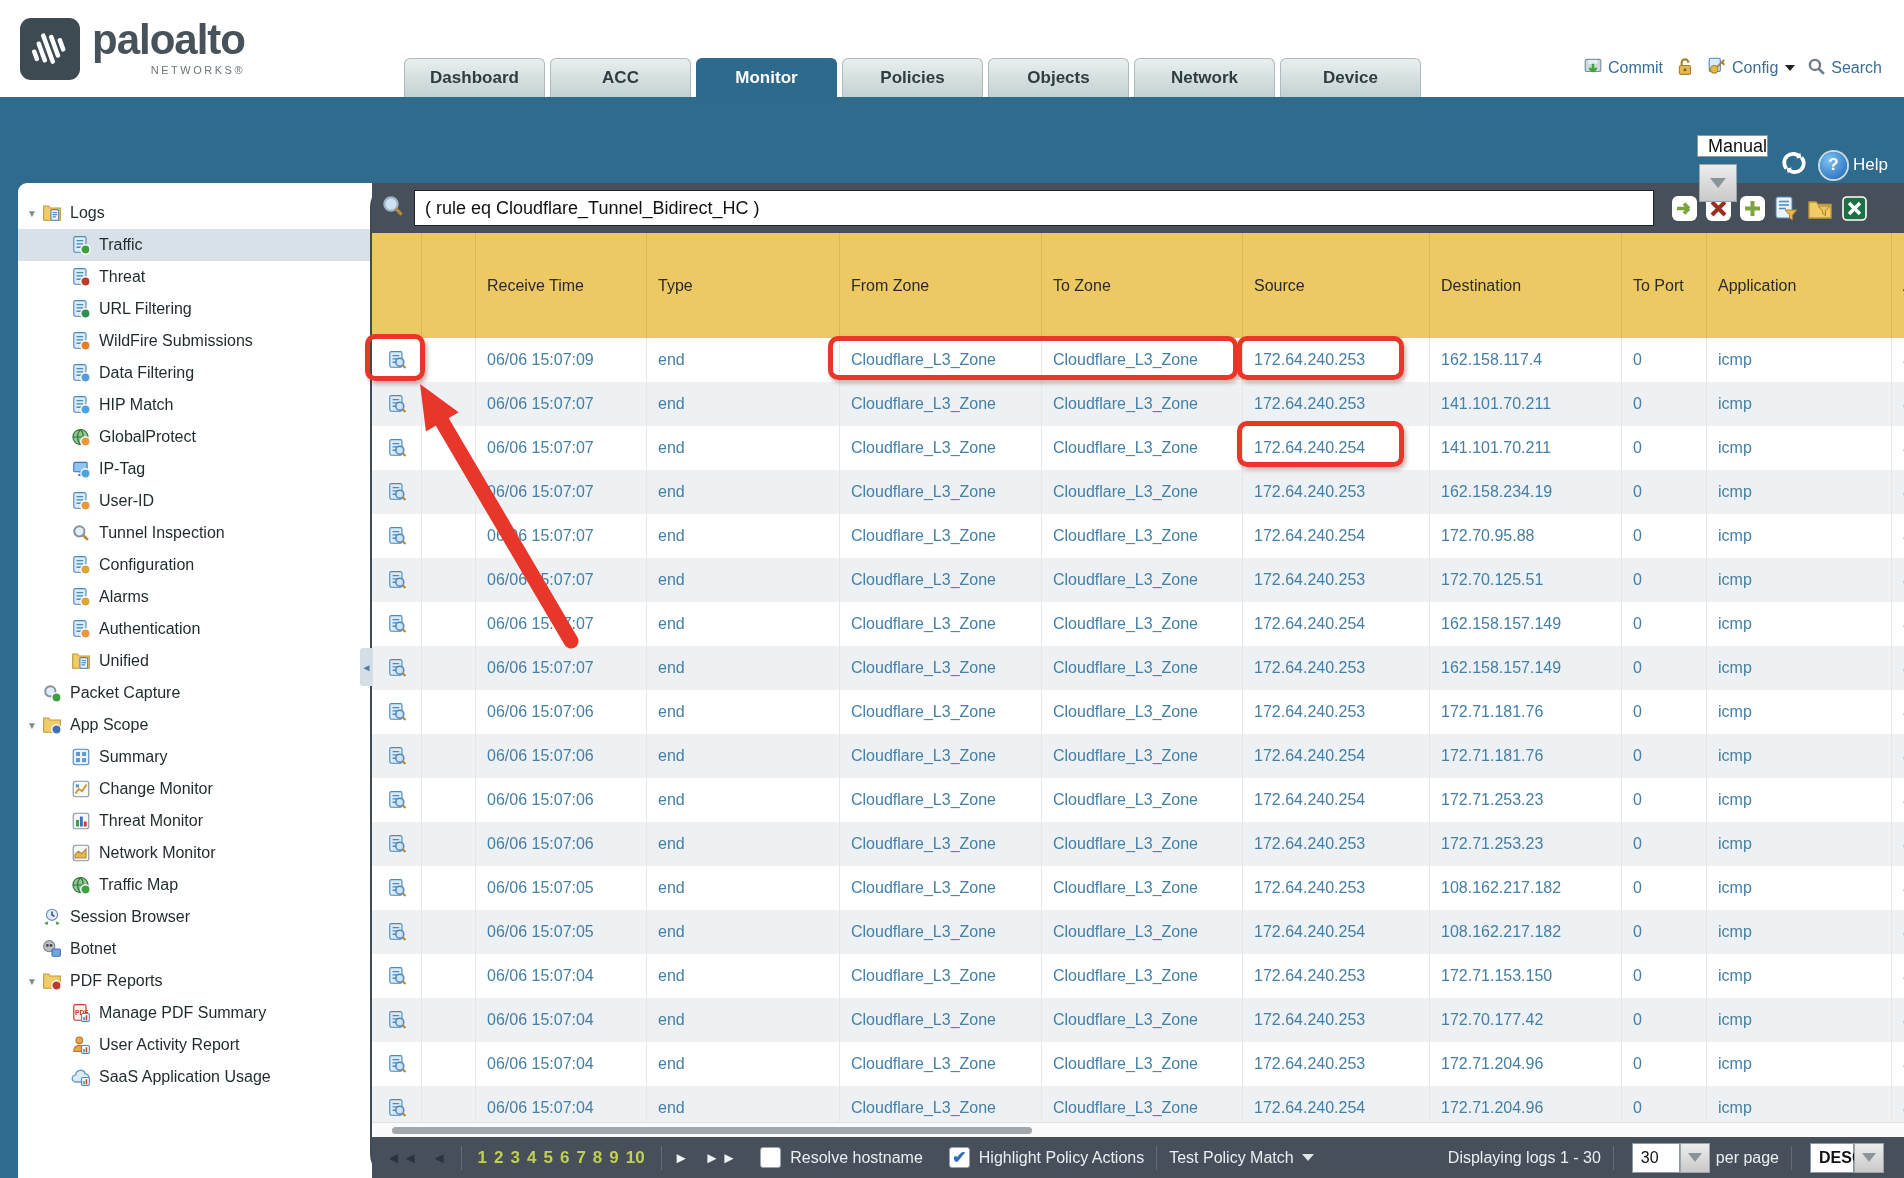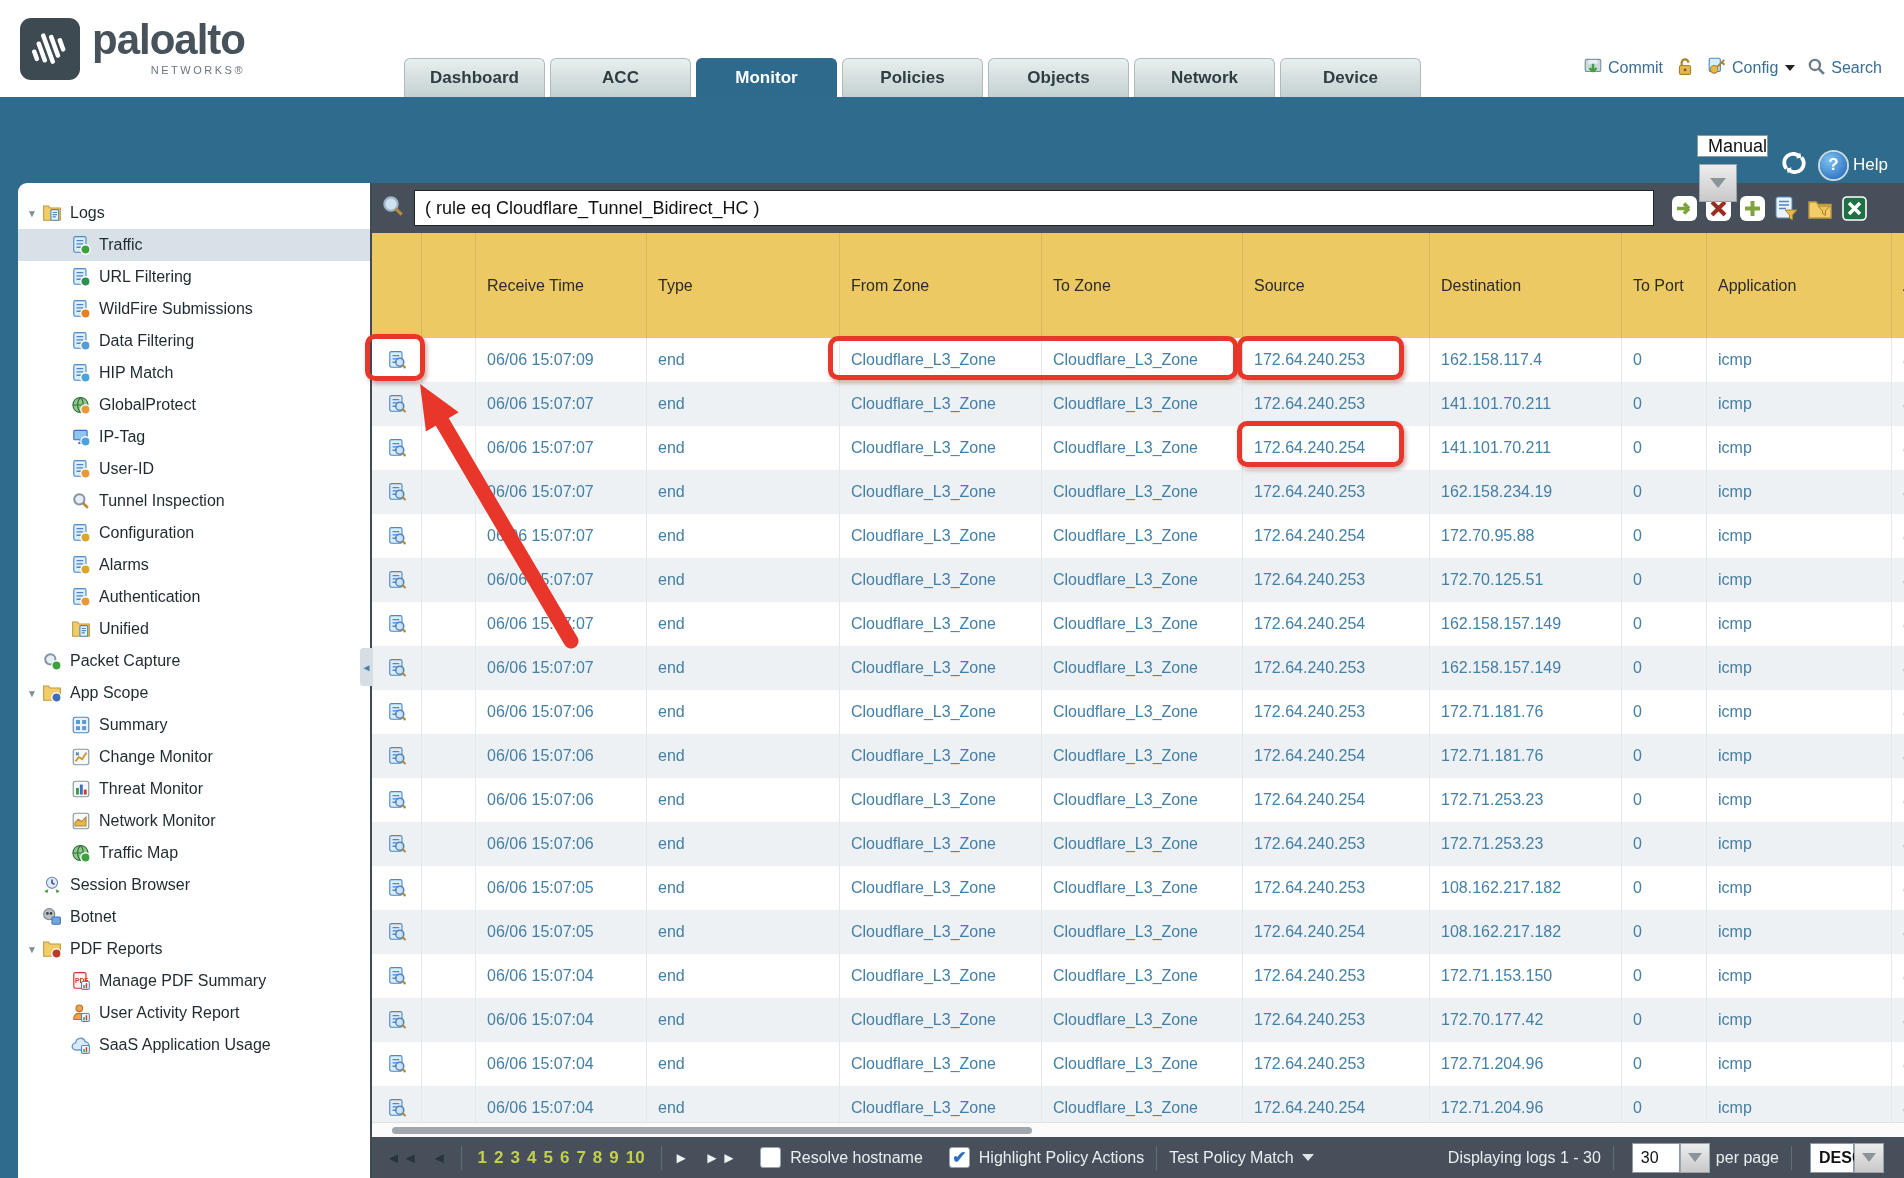--- a/index.html
+++ b/index.html
@@ -42,21 +42,21 @@
   .side-panel { position:absolute; left:18px; top:0; right:0; bottom:0; background:#fff;
     border-top-left-radius:9px; padding-top:14px; overflow:hidden; }
   .tree-item { height:32px; display:flex; align-items:center; font-size:16px; color:#1f2a2e; white-space:nowrap; }
   .tree-item.selected { background:#d9e1e8; }
   .tree-exp { width:14px; margin-left:7px; font-size:10px; color:#7d8b95; text-align:center; flex:none; }
   .tree-ico { width:20px; height:20px; flex:none; margin-right:8px; }
   .d0 .tree-ico { margin-left:3px; }
   .d0.no-exp { padding-left:21px; }
   .d1 { padding-left:53px; }
   
-  .main { flex:1; min-width:0; display:flex; flex-direction:column; border-left:2px solid #3f4a52; }
+  .main { flex:1; min-width:0; display:flex; flex-direction:column; border-left:2px solid #3f4a52;border-radius:24px; }
   .filterbar { height:50px; background:#47505a; display:flex; align-items:center; padding:0 9px; gap:9px; flex:none; }
   .filter-input { width:1240px; height:36px; border:1px solid #1e2326; font-size:18px; padding:0 10px; color:#111; flex:none; }
   .filter-actions { display:flex; align-items:center; gap:7px; margin-left:8px; }
   .fic { width:27px; height:27px; }
   .thead { height:105px; background:#edc964; display:flex; flex:none; }
   .th { border-right:1px solid #ddb757; display:flex; align-items:center; padding-left:11px;
     font-size:16px; color:#2b2b2b; flex:none; }
   .th.last { flex:1; border-right:none; }
   .rows { height:784px; overflow:hidden; background:#fff; flex:none; }
   .row { height:44px; display:flex; }
@@ -199,20 +199,28 @@
               <rect x="2.5" y="1.5" width="11" height="14" rx="1.5" fill="#d9ecfb" stroke="#4f88bb"></rect>
               <path d="M5 5h6M5 8h6M5 11h4" stroke="#4f88bb" stroke-width="1.2" fill="none"></path>
               <circle cx="13" cy="13" r="4.2" fill="#3da13d" stroke="#fff" stroke-width="1.2"></circle>
             </svg></span>
           <span>Traffic</span>
         </div>
         <div class="tree-item d1">
           <span class="tree-ico"><svg width="20" height="20" viewBox="0 0 18 18">
               <rect x="2.5" y="1.5" width="11" height="14" rx="1.5" fill="#d9ecfb" stroke="#4f88bb"></rect>
               <path d="M5 5h6M5 8h6M5 11h4" stroke="#4f88bb" stroke-width="1.2" fill="none"></path>
+              <circle cx="13" cy="13" r="4.2" fill="#c0392b" stroke="#fff" stroke-width="1.2"></circle>
+            </svg></span>
+          <span>Threat</span>
+        </div>
+        <div class="tree-item d1">
+          <span class="tree-ico"><svg width="20" height="20" viewBox="0 0 18 18">
+              <rect x="2.5" y="1.5" width="11" height="14" rx="1.5" fill="#d9ecfb" stroke="#4f88bb"></rect>
+              <path d="M5 5h6M5 8h6M5 11h4" stroke="#4f88bb" stroke-width="1.2" fill="none"></path>
               <circle cx="13" cy="13" r="4.2" fill="#2f8f4e" stroke="#fff" stroke-width="1.2"></circle>
             </svg></span>
           <span>URL Filtering</span>
         </div>
         <div class="tree-item d1">
           <span class="tree-ico"><svg width="20" height="20" viewBox="0 0 18 18">
               <rect x="2.5" y="1.5" width="11" height="14" rx="1.5" fill="#d9ecfb" stroke="#4f88bb"></rect>
               <path d="M5 5h6M5 8h6M5 11h4" stroke="#4f88bb" stroke-width="1.2" fill="none"></path>
               <circle cx="13" cy="13" r="4.2" fill="#e67e22" stroke="#fff" stroke-width="1.2"></circle>
             </svg></span>

